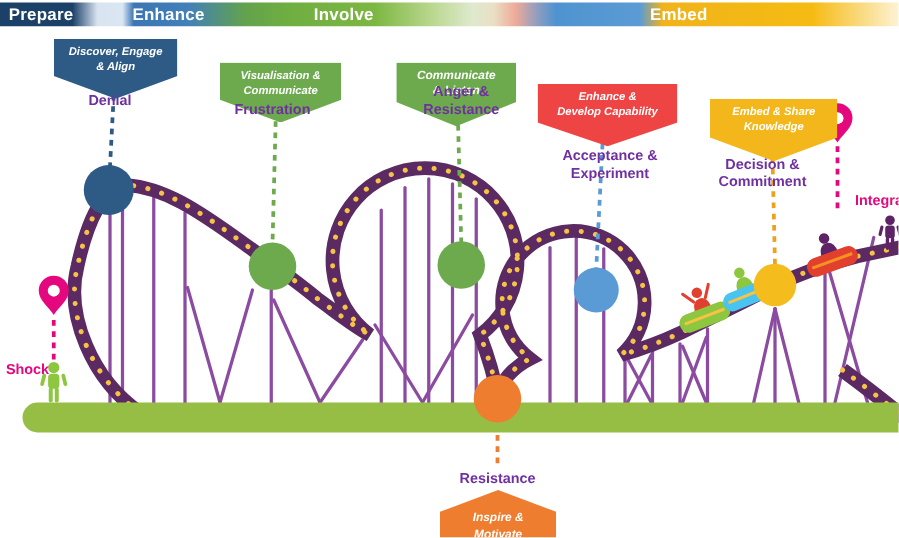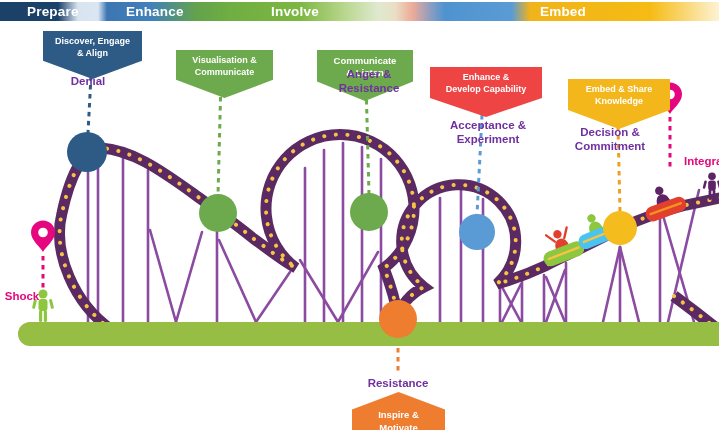--- a/index.html
+++ b/index.html
@@ -12,30 +12,30 @@
     position:absolute;left:0;top:2px;width:719px;height:19px;
     background:linear-gradient(90deg,
       #1b4168 0px,#1b4168 58px,#d9e4f1 78px,#dbe6f3 98px,
       #3c76b4 107px,#4180b9 150px,#63a24c 196px,#6fae41 230px,
       #7db742 300px,#b9d78e 345px,#dfe9ce 378px,#e9dfc5 395px,
       #efab98 412px,#8f9dc0 430px,#4e93d0 445px,#5b9bd5 512px,
       #f0b31a 530px,#f6bb13 650px,#fdf2d4 719px);
   }
   .phase-label{
     position:absolute;top:0;height:19px;line-height:19px;
-    color:#ffffff;font-size:13.5px;font-weight:700;letter-spacing:.2px;margin-left:20px;
+    color:#ffffff;font-size:13.5px;font-weight:700;letter-spacing:.2px;
   }
   
   .badge{
     position:absolute;display:flex;align-items:flex-start;justify-content:center;
     color:#ffffff;font-size:9px;font-weight:700;text-align:center;line-height:1.3;
   }
   .badge.down{clip-path:polygon(0 0,100% 0,100% 62%,50% 100%,0 62%);padding-top:5px;}
   .badge.up{clip-path:polygon(50% 0,100% 38%,100% 100%,0 100%,0 38%);align-items:flex-end;padding-bottom:4px;}
-  .badge-label{white-space:pre-line;}
+  .badge-label{white-space:pre-line;font-style:italic;}
   .bg-navy{background:#2d5b86;} .bg-green{background:#6caa4d;margin-top:16px;}
   .bg-blue{background:#ef4444;} .bg-gold{background:#f3b71b;} .bg-orange{background:#ee7d2f;}
   
   .station-label{
     position:absolute;color:#7030a0;font-size:11.5px;font-weight:700;
     text-align:center;line-height:1.25;white-space:pre-line;
   }
   .station-label.magenta{color:#e5077e;}
   .station-label.left{text-align:left;}
   .art{position:absolute;left:0;top:0;}
@@ -215,20 +215,21 @@
     <span class="badge-label">Embed &amp; Share
 Knowledge</span>
   </div>
   <div class="badge up bg-orange" style="left:352px;top:392px;width:93px;height:42px;font-size:9.5px">
     <span class="badge-label">Inspire &amp;
 Motivate</span>
   </div>
 
   <div class="station-label magenta" style="left:2px;top:289px;width:40px">Shock</div>
   <div class="station-label" style="left:38px;top:74px;width:100px">Denial</div>
+  <div class="station-label" style="left:168px;top:81px;width:100px">Frustration</div>
   <div class="station-label" style="left:317px;top:67px;width:104px">Anger &amp;
 Resistance</div>
   <div class="station-label" style="left:348px;top:376px;width:100px">Resistance</div>
   <div class="station-label" style="left:432px;top:118px;width:112px">Acceptance &amp;
 Experiment</div>
   <div class="station-label" style="left:550px;top:125px;width:120px">Decision &amp;
 Commitment</div>
   <div class="station-label magenta left" style="left:684px;top:154px;width:100px">Integration</div>
 
 </div>

